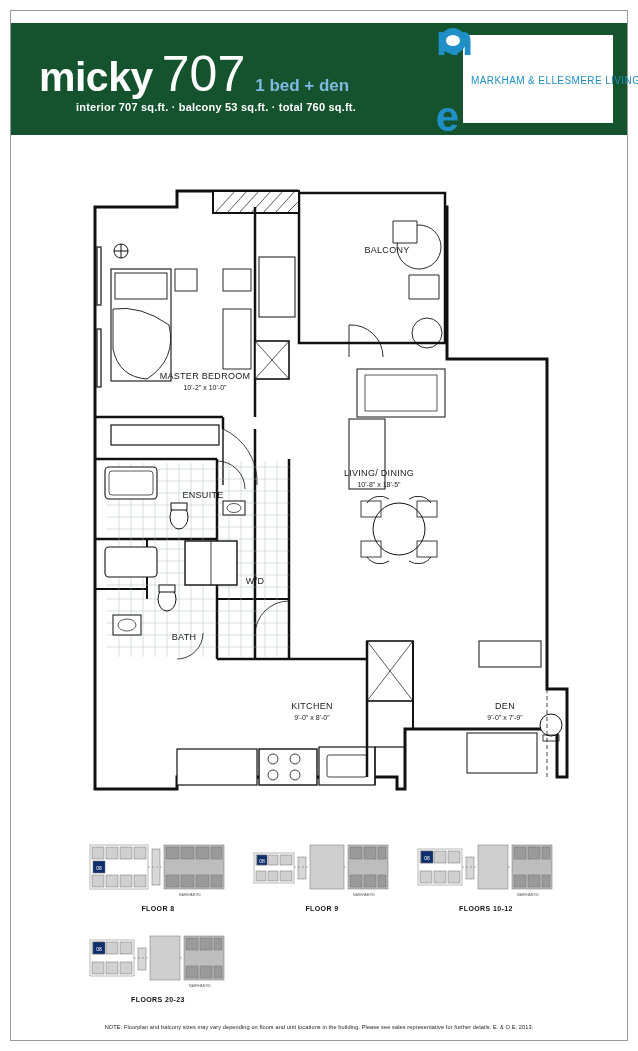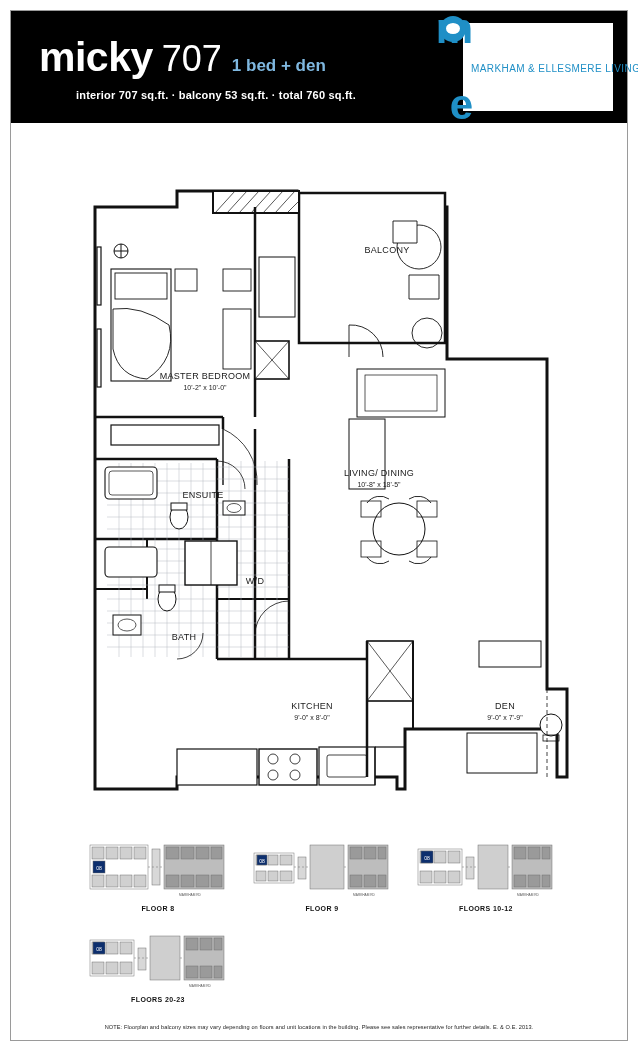--- a/index.html
+++ b/index.html
@@ -12,35 +12,34 @@
   }
   .sheet{
     position:absolute;left:10px;top:10px;
     width:618px;height:1031px;
     border:1px solid #9a9a9a;
     background:#ffffff;
     box-sizing:border-box;
   }
   
   .header{
-    position:absolute;left:0;top:0;width:100%;height:112px;
-    background:#000000;
+    position:absolute;left:0;top:12px;width:100%;height:112px;
+    background:#14532d;
     box-sizing:border-box;
-    text-align:right;
   }
   .title-row{
     position:absolute;left:28px;top:26px;
     display:flex;align-items:baseline;
   }
   .title-name{
     font-size:41px;font-weight:bold;color:#ffffff;letter-spacing:-0.5px;
     line-height:1;
   }
   .title-num{
-    font-size:36px;color:#ffffff;margin-left:9px;font-weight:300;line-height:1;
+    font-size:50px;color:#ffffff;margin-left:9px;font-weight:300;line-height:1;
   }
   .title-type{
     font-size:17px;font-weight:bold;color:#7fb8e0;margin-left:10px;line-height:1;
   }
   .subtitle{
     position:absolute;left:30px;top:78px;
     font-size:11px;font-weight:bold;color:#ffffff;letter-spacing:0.2px;padding-left:35px;
   }
   
   .logo{

